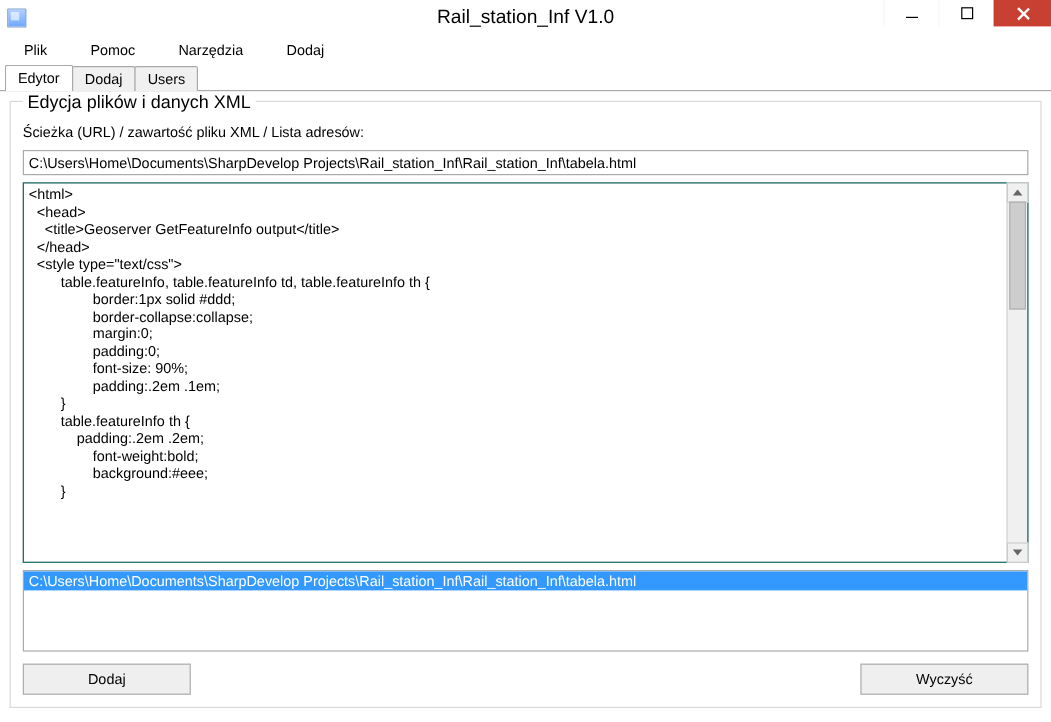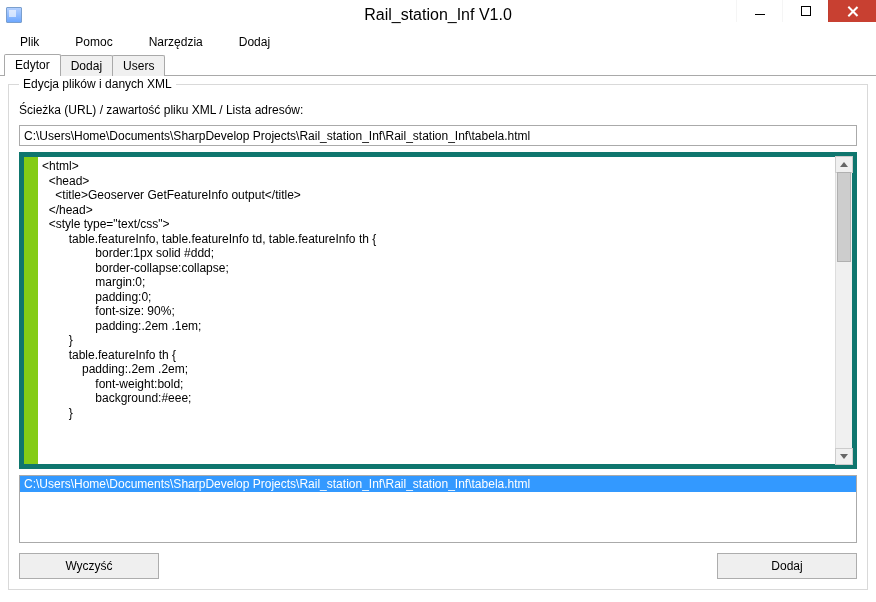--- a/index.html
+++ b/index.html
@@ -67,36 +67,36 @@
 
   .tab-body{
     padding:8px 8px 12px; height:calc(602px - 30px - 24px - 22px);
   }
 
   
   .groupbox{
     border:1px solid #d9d9d9; height:100%; position:relative; padding:16px 10px 10px;
   }
   .group-legend{
-    position:absolute; top:-8px; left:10px; background:#fff; padding:0 4px; font-size:12px; color:#000;
+    position:absolute; top:-8px; left:10px; background:#fff; padding:0 4px; font-size:15px; color:#000;
   }
 
   .inner{
     display:flex; flex-direction:column; height:100%;
   }
 
   .label{ font-size:12px; color:#000; margin:2px 0 8px 0; }
 
   .textbox{
     width:100%; border:1px solid #aaa; height:21px; padding:2px 4px;
     font-size:12px; font-family:"Segoe UI", Tahoma, Arial, sans-serif; color:#000; background:#fff;
   }
 
   .textarea-wrap{
-    margin-top:6px; flex:1 1 220px; display:flex; border:5px solid #0f766e; background:#84cc16; min-height:220px;padding-left:14px;
+    margin-top:6px; flex:1 1 220px; display:flex; border:1px solid #0f766e; background:#737373; min-height:220px;
   }
   .textarea{
     flex:1; resize:none; border:none; outline:none;
     font-size:12px; line-height:14.5px; font-family:"Segoe UI", Tahoma, Arial, sans-serif;
     padding:2px 4px; white-space:pre; overflow:hidden; color:#000;
   }
   .vscroll{
     width:17px; background:#f0f0f0; border-left:1px solid #ddd; display:flex; flex-direction:column;
   }
   .sb-btn{
@@ -209,20 +209,20 @@
               <div class="arrow-down"></div>
             </div>
         </div>
       </div>
 
       <div class="listbox">
         <div class="list-item selected">C:\Users\Home\Documents\SharpDevelop Projects\Rail_station_Inf\Rail_station_Inf\tabela.html</div>
       </div>
 
       <div class="button-row">
+        <div class="btn">Dodaj</div>
         <div class="btn">Wyczyść</div>
-        <div class="btn">Dodaj</div>
       </div>
 
     </div>
   </div>
 
 </div>
 
 </body></html>

